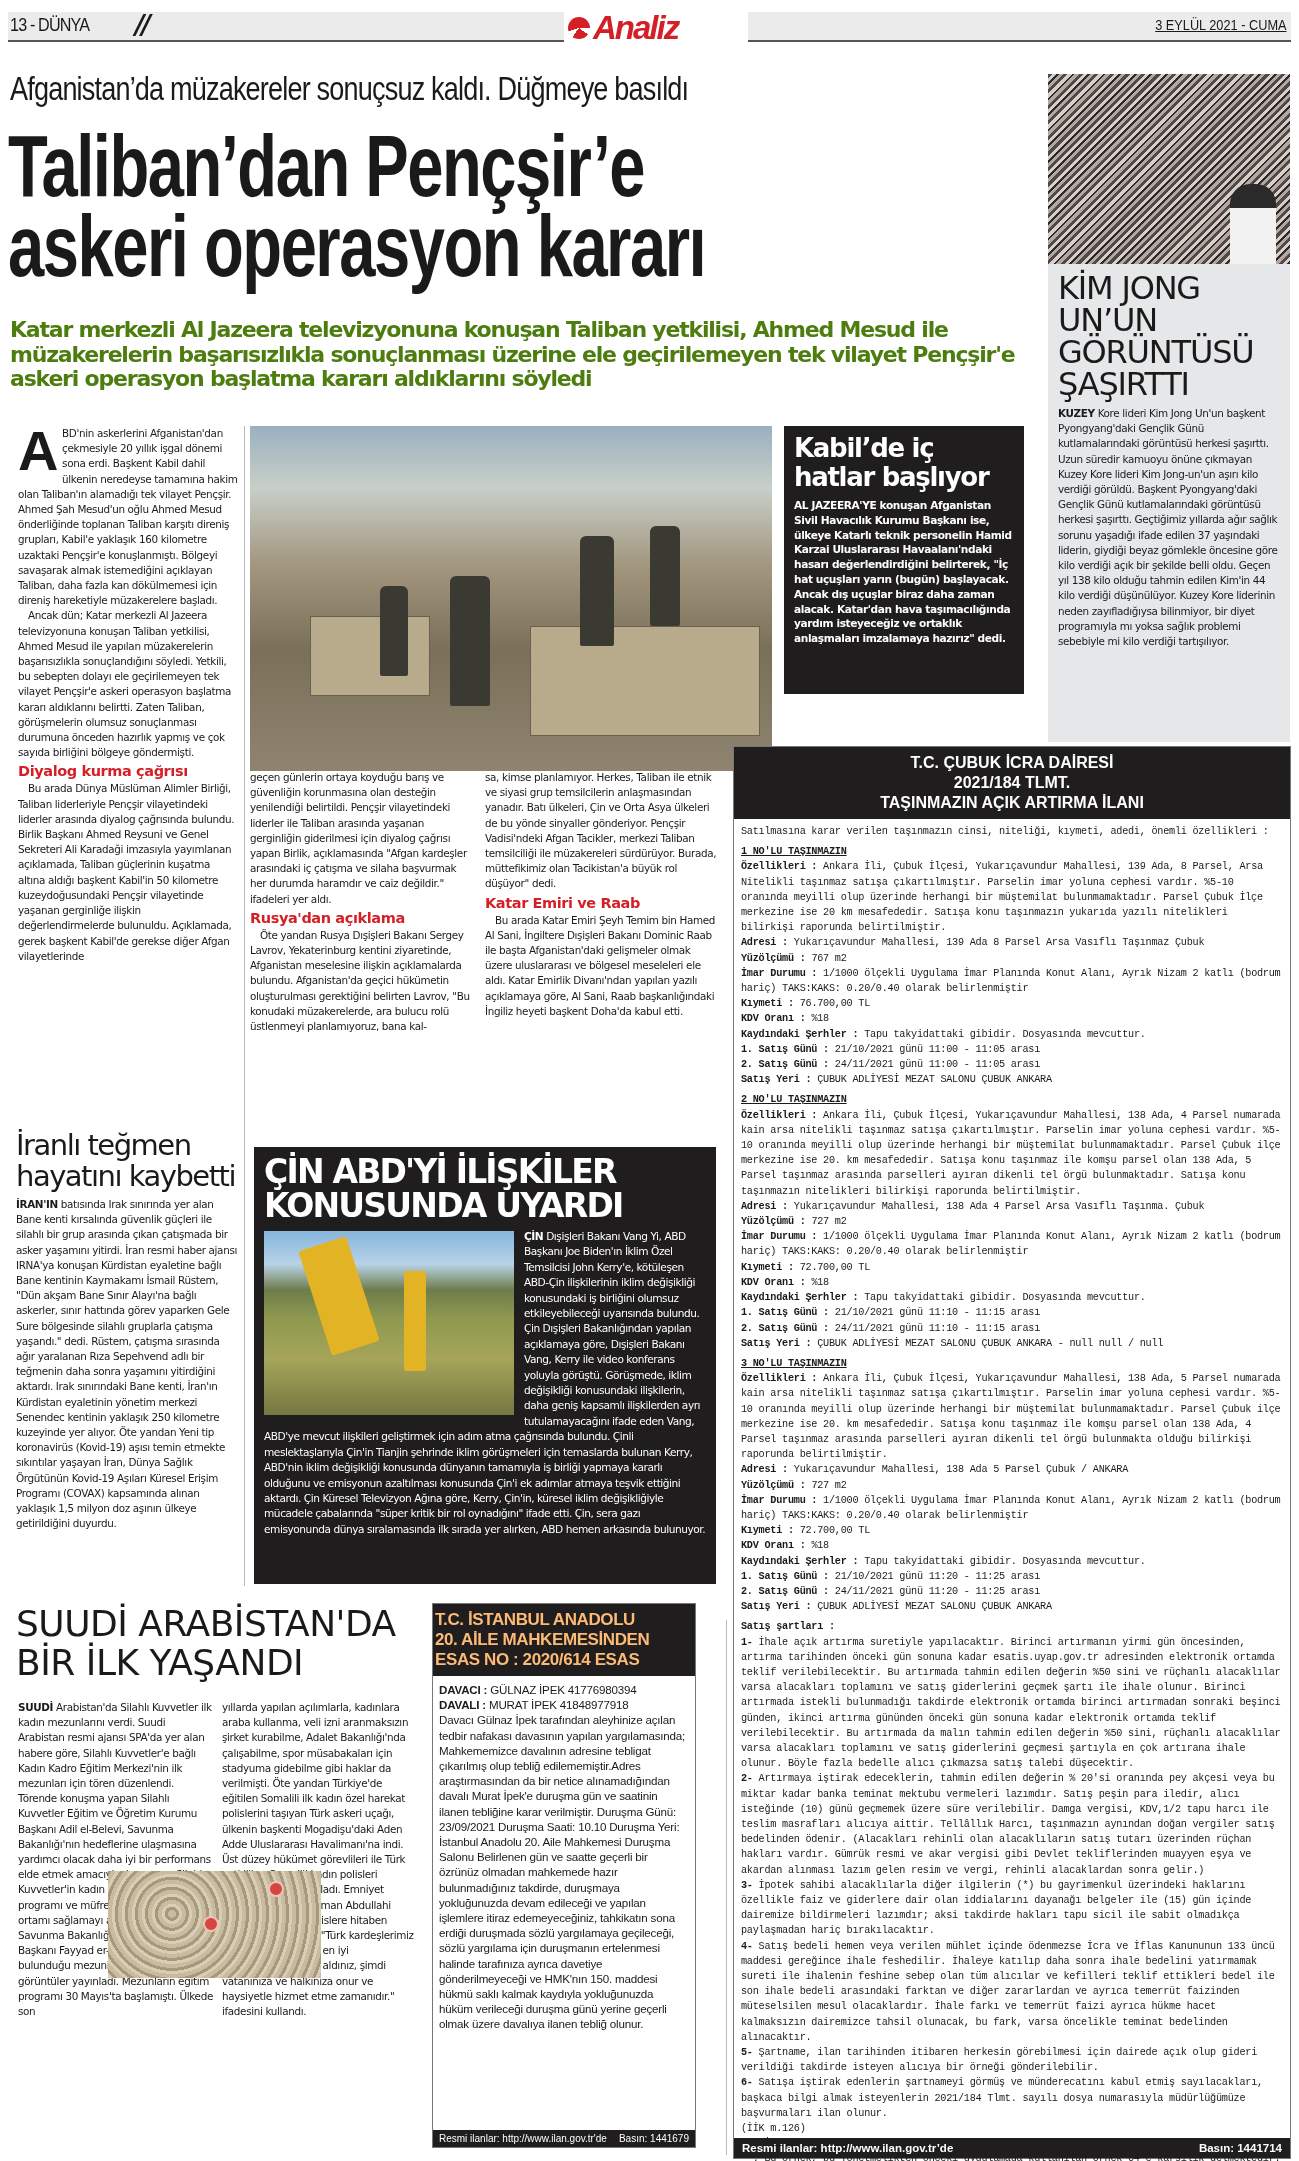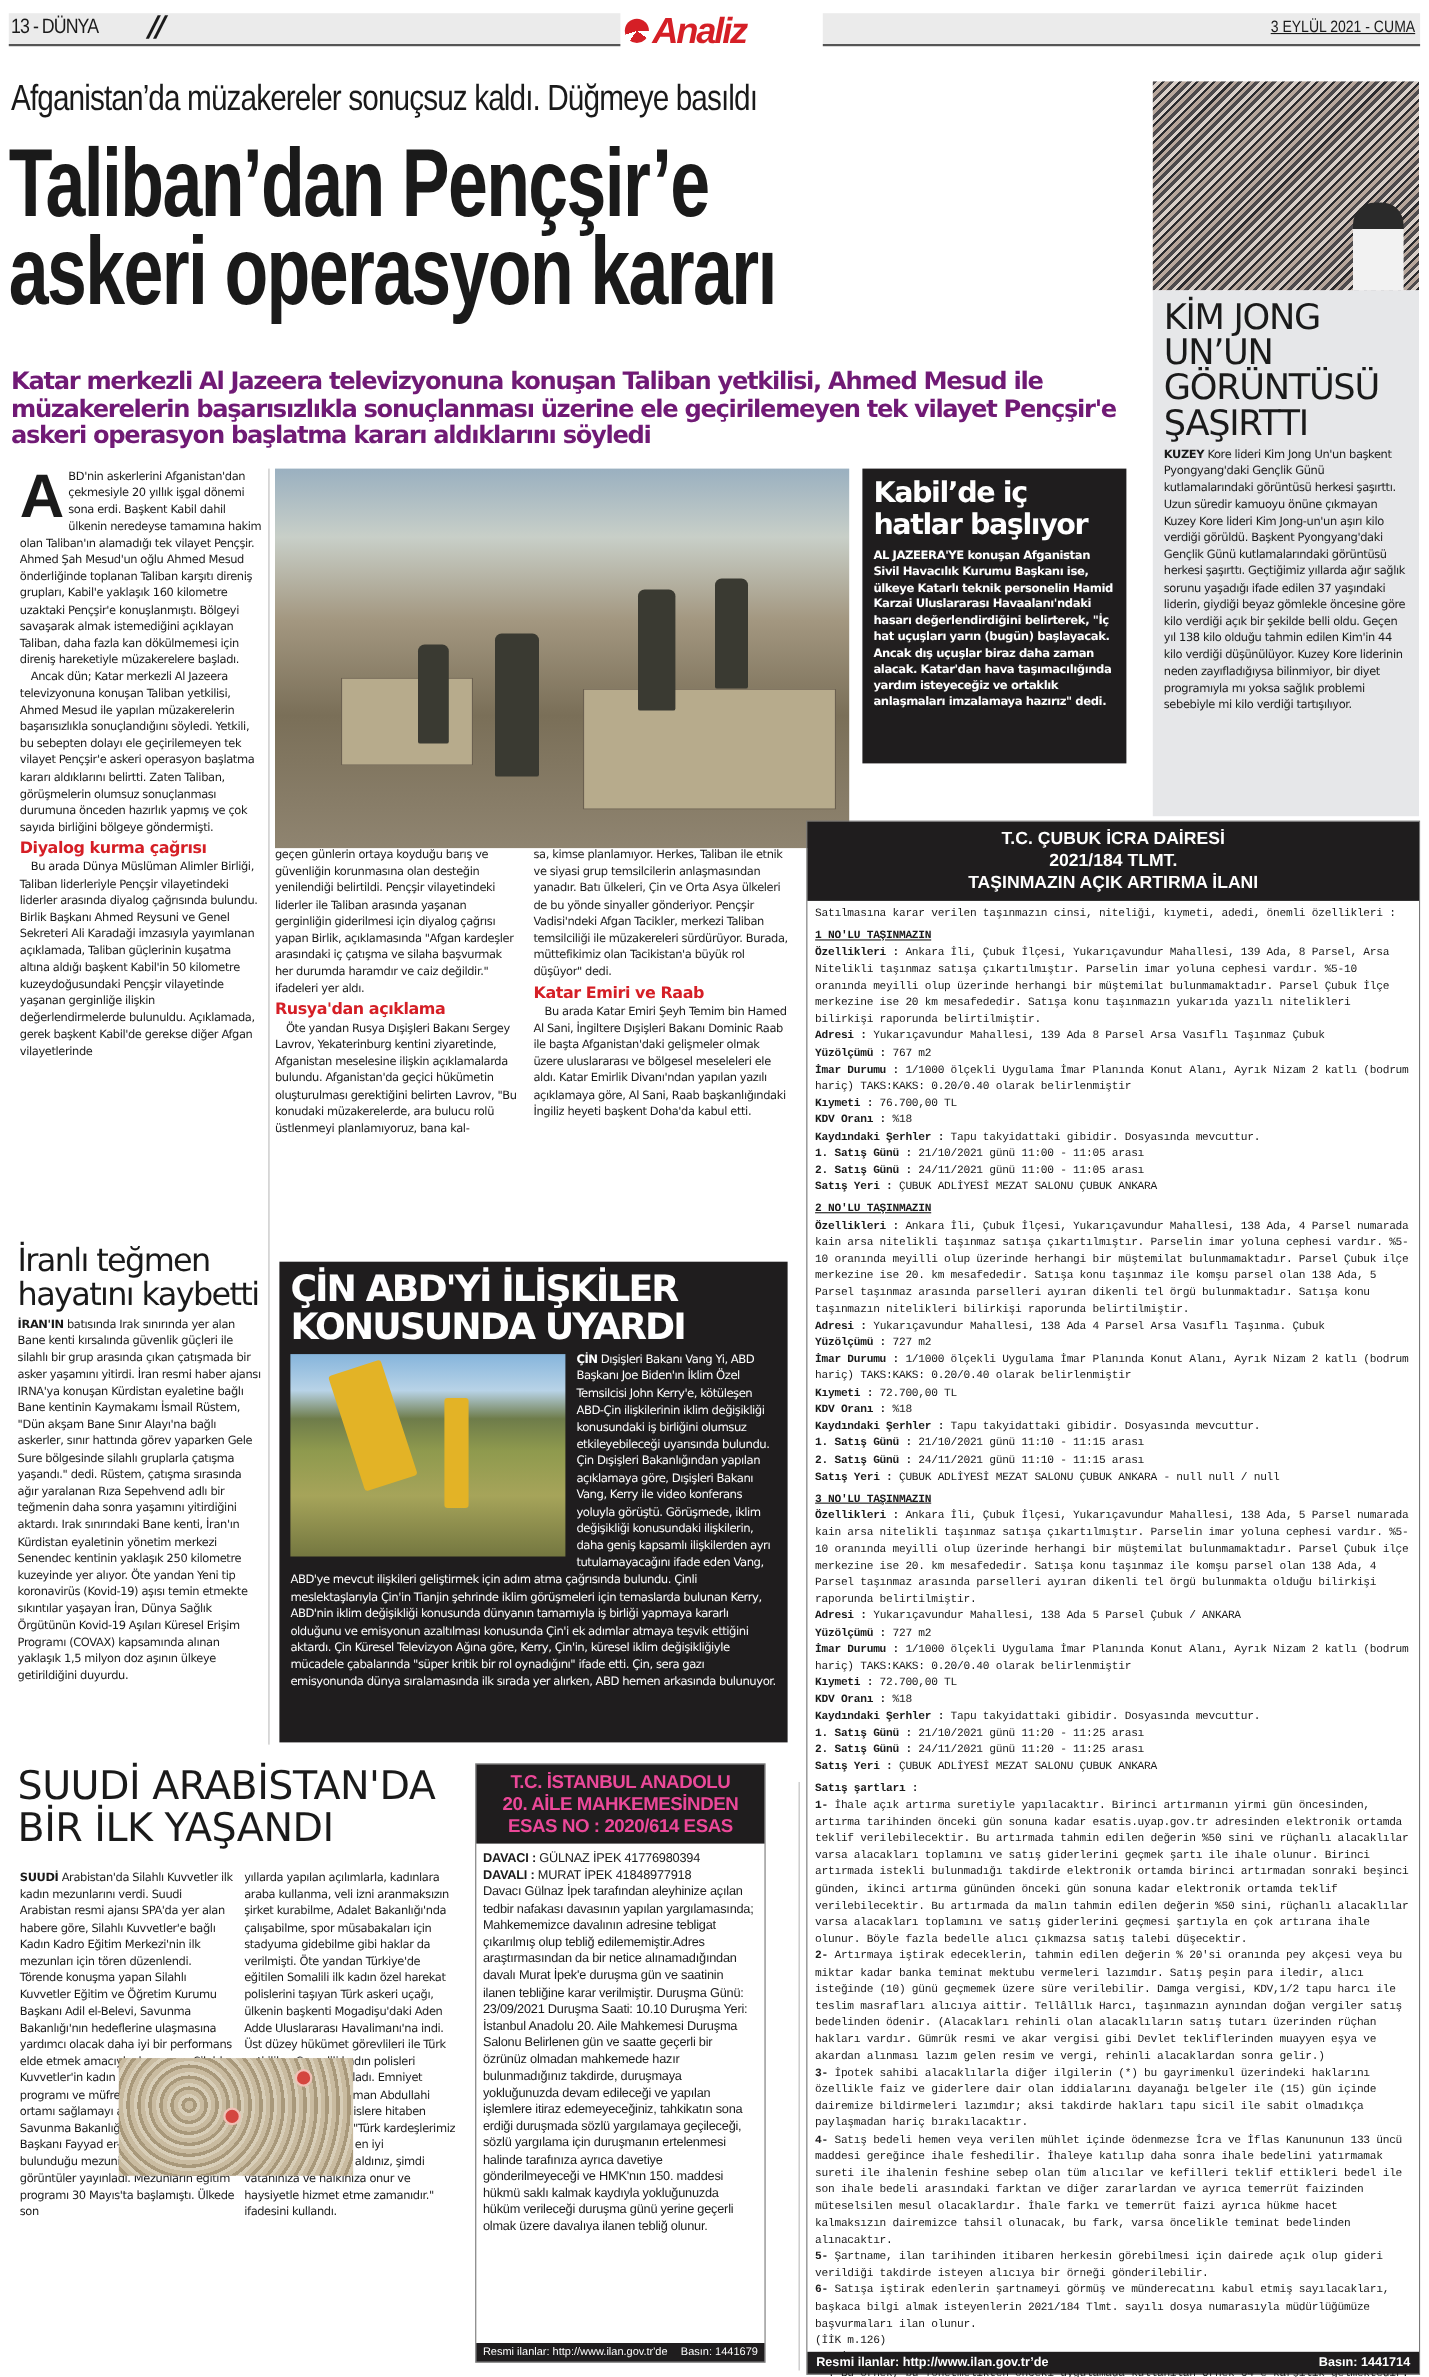--- a/index.html
+++ b/index.html
@@ -15,21 +15,21 @@
   #topbar { left: 8px; top: 12px; width: 1283px; height: 30px; background: #ebebeb; border-bottom: 2px solid #555; }
   #page-section { left: 10px; top: 14px; font-family: "Liberation Sans", sans-serif; font-size: 19px; font-weight: normal; letter-spacing: -1px; transform: scaleX(0.85); transform-origin: left; }
   #slashes { left: 135px; top: 10px; font-size: 26px; font-weight: bold; font-style: italic; letter-spacing: -3px; }
   #logo { left: 564px; top: 11px; width: 184px; height: 34px; background: #fff; display:flex; align-items:center; gap:3px; padding-left: 4px; }
   #logo .mark { width: 22px; height: 22px; border-radius: 50%; background: conic-gradient(#d51f26 0 25%, #fff 0 35%, #d51f26 0 60%, #fff 0 70%, #d51f26 0); }
   #logo .word { color: #d51f26; font-family: "Liberation Sans", sans-serif; font-weight: bold; font-size: 33px; font-style: italic; letter-spacing: -2px; line-height: 34px; }
   #date { right: 12px; top: 16px; font-family: "Liberation Sans", sans-serif; font-size: 15px; text-decoration: underline; transform: scaleX(0.85); transform-origin: right; }
 
   #kicker { left: 10px; top: 70px; font-family: "Liberation Sans", sans-serif; font-size: 33px; letter-spacing: -1px; transform: scaleX(0.82); transform-origin: left; white-space: nowrap; }
   #headline { left: 8px; top: 126px; font-family: "Liberation Sans", sans-serif; font-weight: bold; font-size: 88px; line-height: 80px; letter-spacing: -2px; transform: scaleX(0.74); transform-origin: left; white-space: nowrap; }
-  #spot { left: 10px; top: 336px; width: 1020px; font-family: "DejaVu Sans", sans-serif; font-weight: bold; font-size: 22px; line-height: 24.5px; letter-spacing: -1.2px; color: #701a75; }
+  #spot { left: 10px; top: 318px; width: 1020px; font-family: "DejaVu Sans", sans-serif; font-weight: bold; font-size: 22px; line-height: 24.5px; letter-spacing: -1.2px; color: #4d7c0f; }
 
   
   #col1 { left: 18px; top: 426px; width: 220px; }
   .dropcap { float: left; font-family: "Liberation Sans", sans-serif; font-size: 56px; line-height: 44px; font-weight: bold; margin: 3px 4px 0 0; }
 
   
   #photo-main { left: 250px; top: 426px; width: 522px; height: 345px; background: linear-gradient(180deg,#9ab0c0 0%,#c8cfc8 18%,#a39780 40%,#7a6f58 65%,#8f8470 100%); overflow: hidden; }
   #photo-main .veh { position:absolute; background:#b7ab8c; border:1px solid #6b6050; }
   #photo-main .fig { position:absolute; background:#3a3a32; border-radius: 6px 6px 2px 2px; }
 
@@ -61,21 +61,21 @@
 
   
   #suudi-title { left: 16px; top: 1604px; font-family: "DejaVu Sans", sans-serif; font-size: 36px; line-height: 39px; letter-spacing: -0.5px; font-weight: normal; width: 420px; }
   #suudi-c1 { left: 18px; top: 1700px; width: 195px; }
   #suudi-c2 { left: 222px; top: 1700px; width: 195px; }
   #suudi-photo { left: 108px; top: 1871px; width: 213px; height: 107px; background: repeating-radial-gradient(circle at 30% 40%, #c9bba0 0 4px, #a8987a 4px 7px, #d8ceb8 7px 10px); }
   #suudi-photo .patch { position:absolute; width: 16px; height: 16px; border-radius: 50%; background:#d4463f; border: 2px solid #f1c1b6; }
 
   
   #ist { left: 432px; top: 1603px; width: 264px; height: 545px; border: 1.5px solid #777; }
-  #ist .hd { background: #1f1d1e; color: #ec4899; text-align: center; font-family: "Liberation Sans", sans-serif; font-weight: bold; font-size: 17px; line-height: 20px; padding: 6px 2px; letter-spacing: -0.4px; }
+  #ist .hd { background: #1f1d1e; color: #fdba74; font-family: "Liberation Sans", sans-serif; font-weight: bold; font-size: 17px; line-height: 20px; padding: 6px 2px; letter-spacing: -0.4px; }
   #ist .bd { padding: 6px 6px; font-family: "Liberation Sans", sans-serif; font-size: 11.6px; line-height: 15.2px; letter-spacing: -0.2px; }
   #ist .ft { position: absolute; bottom: 0; left: 0; right: 0; background: #1f1d1e; color: #fff; font-family: "Liberation Sans", sans-serif; font-size: 10px; padding: 3px 6px; display: flex; justify-content: space-between; }
 
   
   #icra { left: 733px; top: 746px; width: 558px; height: 1413px; border: 1.5px solid #777; }
   #icra .hd { background: #1f1d1e; color: #fff; text-align: center; font-family: "Liberation Sans", sans-serif; font-weight: bold; font-size: 16px; line-height: 20px; padding: 6px 2px; }
   #icra .bd { padding: 5px 7px; font-family: Liberation Mono, monospace; font-size: 10.2px; line-height: 15.2px; letter-spacing: -0.25px; }
   #icra .bd .ttl { font-weight: bold; text-decoration: underline; margin-top: 5px; }
   #icra .bd b { font-weight: bold; }
   #icra .ft { position: absolute; bottom: 0; left: 0; right: 0; background: #1f1d1e; color: #fff; font-family: "Liberation Sans", sans-serif; font-weight: bold; font-size: 11.5px; padding: 4px 8px; display: flex; justify-content: space-between; gap: 36px; }

